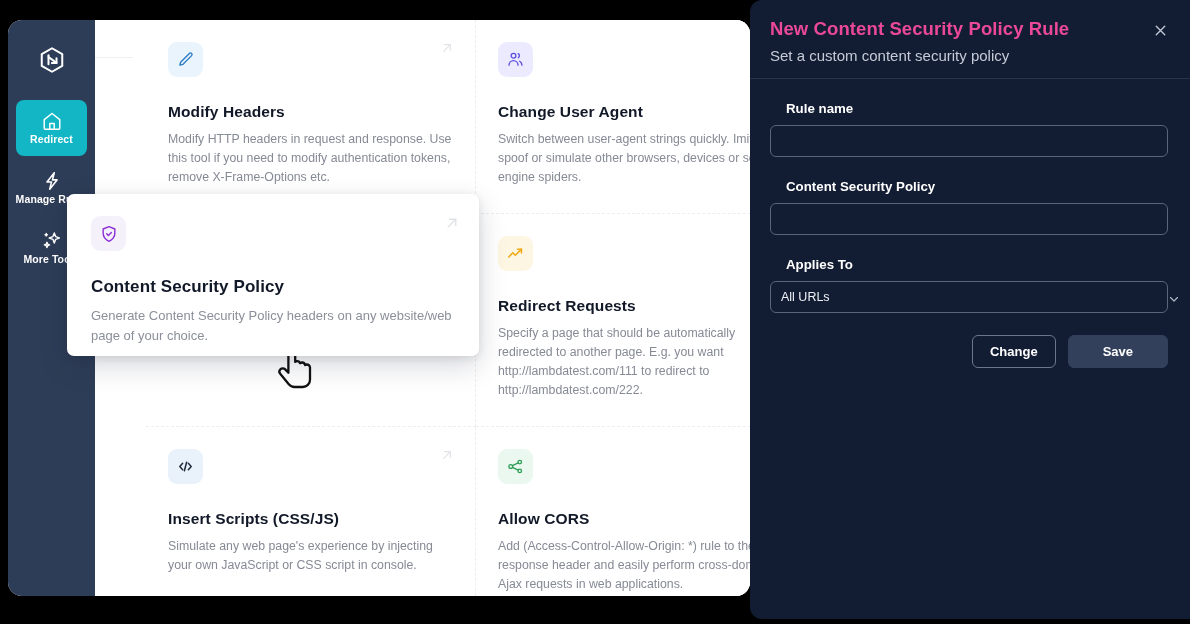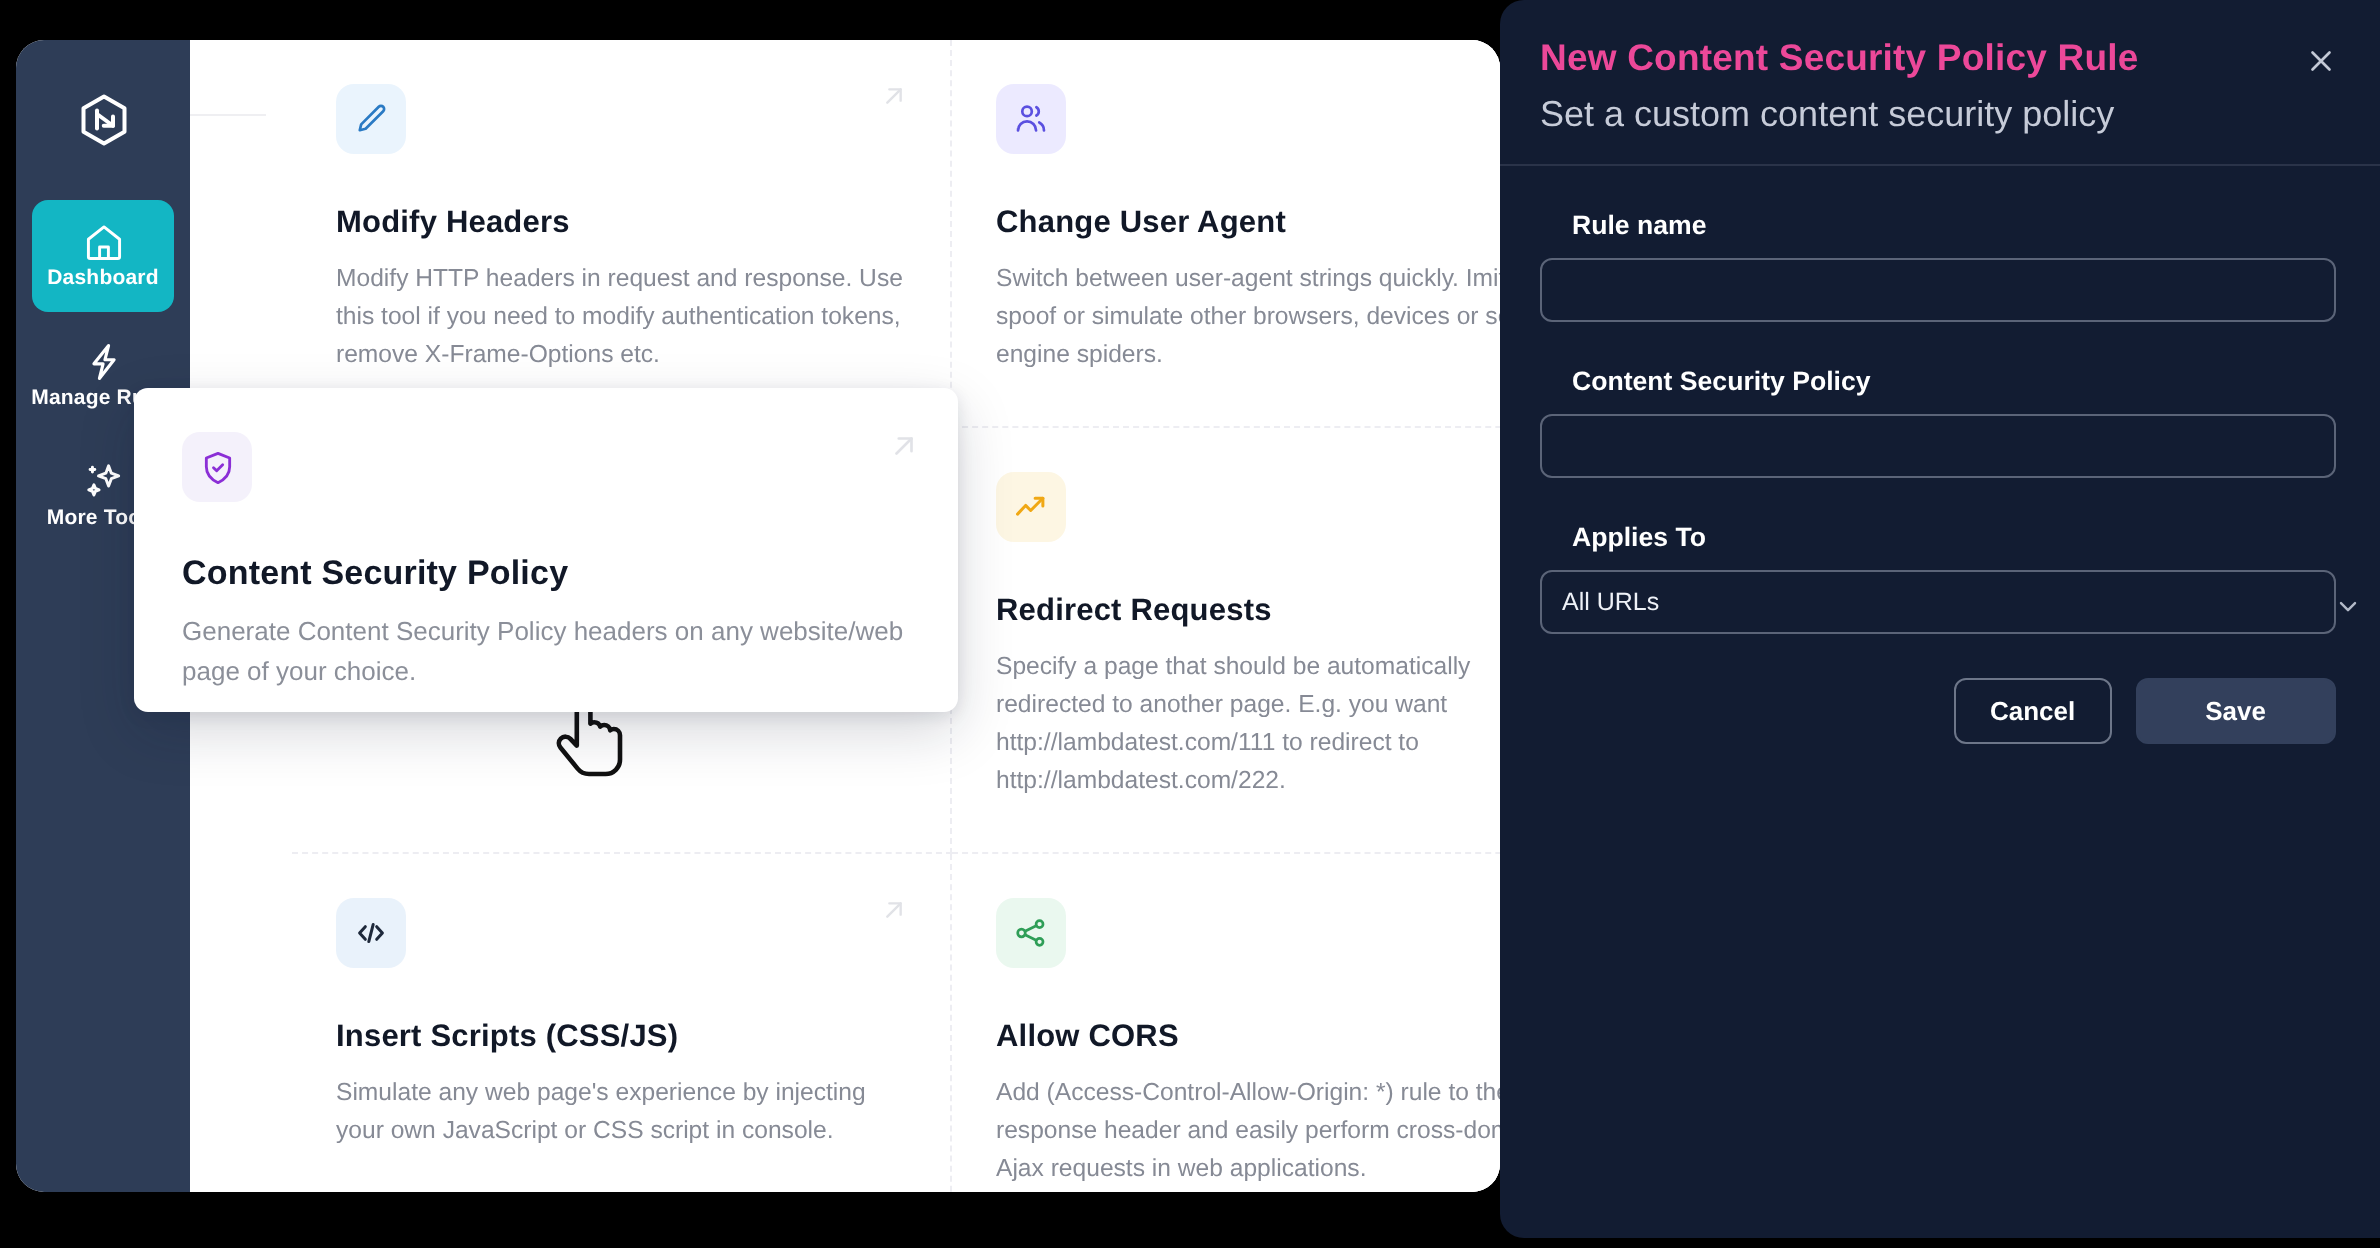--- a/index.html
+++ b/index.html
@@ -118,21 +118,21 @@
   .panel {
     position: absolute; right: 0; top: 0;
     width: 440px; height: 619px;
     background: #121c32;
     border-radius: 12px 0 0 12px;
     color: #e9ecf3;
     z-index: 50;
   }
   .panel-head { padding: 18px 22px 14px 20px; border-bottom: 1px solid #2a3349; position: relative; }
   .panel-title { font-size: 18.5px; font-weight: bold; color: #ec4899; letter-spacing: .1px; }
-  .panel-sub { margin-top: 7px; font-size: 18px; color: #c6cbd8; }
+  .panel-sub { margin-top: 7px; font-size: 15px; color: #c6cbd8; }
   .panel-close {
     position: absolute; right: 20px; top: 20px;
     width: 20px; height: 20px; cursor: pointer;
     display: flex; align-items: center; justify-content: center;
   }
   .panel-body { padding: 22px 22px 0 20px; }
   .field { margin-bottom: 22px; }
   .field-label { font-size: 13.3px; font-weight: bold; color: #ffffff; margin-bottom: 9px; margin-left: 16px; }
   .field-input {
     width: 398px; height: 32px;
@@ -191,21 +191,21 @@
         </svg>
       </div>
 
       <div class="nav-item active">
         <span class="nav-icon">
           <svg width="22" height="22" viewBox="0 0 24 24" fill="none" stroke="#ffffff" stroke-width="1.6" stroke-linecap="round" stroke-linejoin="round">
             <path d="M3.5 10.5 12 3.8l8.5 6.7V20a1 1 0 0 1-1 1h-15a1 1 0 0 1-1-1z"></path>
             <path d="M9.6 21v-6.3h4.8V21"></path>
           </svg>
         </span>
-        <span class="nav-label">Dashboard</span>
+        <span class="nav-label">Redirect</span>
       </div>
 
       <div class="nav-item">
         <span class="nav-icon">
           <svg width="22" height="22" viewBox="0 0 24 24" fill="none" stroke="#ffffff" stroke-width="1.7" stroke-linecap="round" stroke-linejoin="round">
             <path d="M14.5 3 6.5 13h5l-2 8 8-10.2h-5z"></path>
           </svg>
         </span>
         <span class="nav-label">Manage Rules</span>
       </div>
@@ -379,19 +379,19 @@
         <div class="field-label">Applies To</div>
         <div class="select-wrap">
           <select class="field-select"><option value="All URLs">All URLs</option><option value="Specific URL">Specific URL</option><option value="URL contains">URL contains</option><option value="Regex match">Regex match</option></select>
           <svg class="select-caret" width="14" height="14" viewBox="0 0 24 24" fill="none" stroke="#cfd5e2" stroke-width="2.1" stroke-linecap="round" stroke-linejoin="round">
             <path d="M6 9.5 12 15.5 18 9.5"></path>
           </svg>
         </div>
       </div>
 
       <div class="panel-actions">
-        <button class="btn btn-cancel">Cancel</button>
+        <button class="btn btn-cancel">Change</button>
         <button class="btn btn-save">Save</button>
       </div>
     </div>
   </div>
 
 </div>
 
 </body></html>

